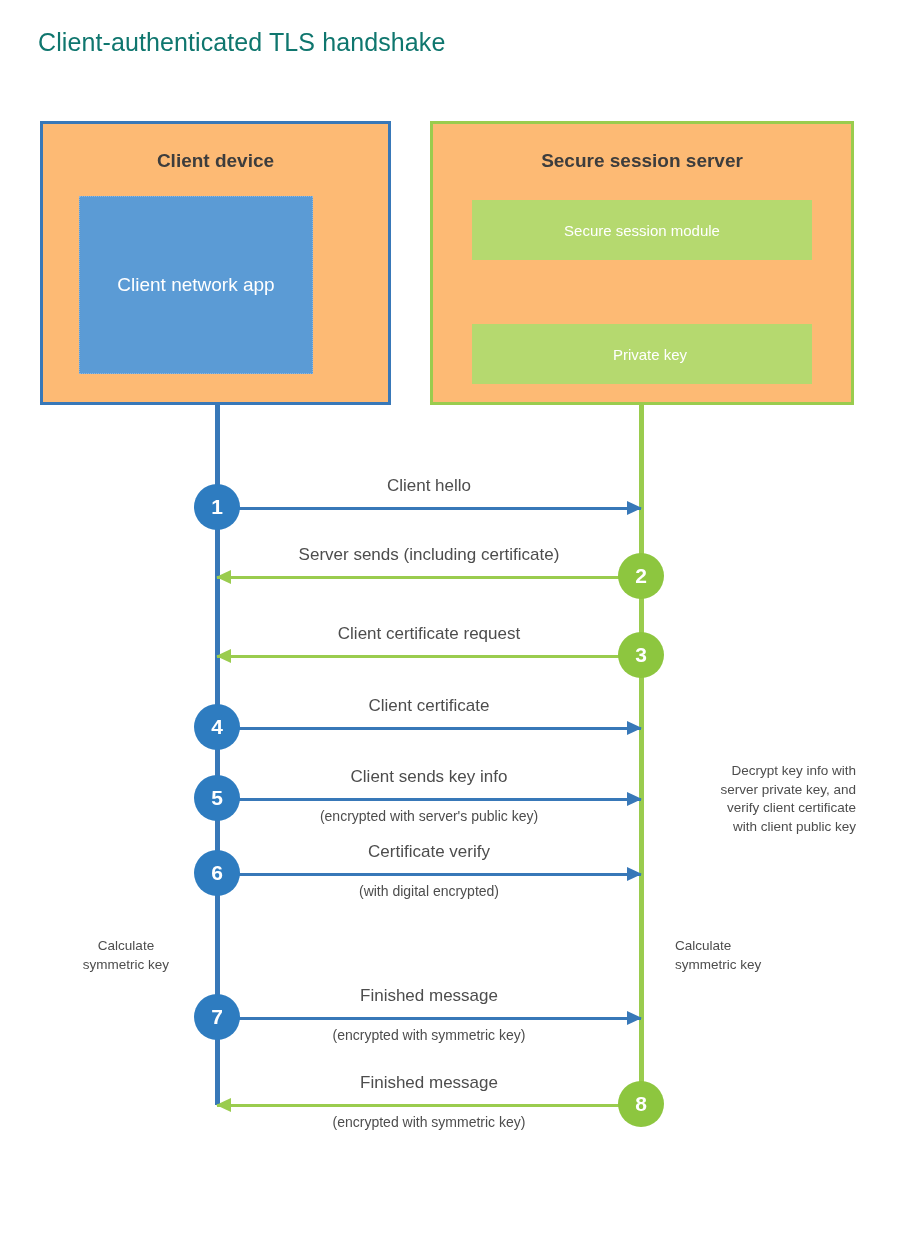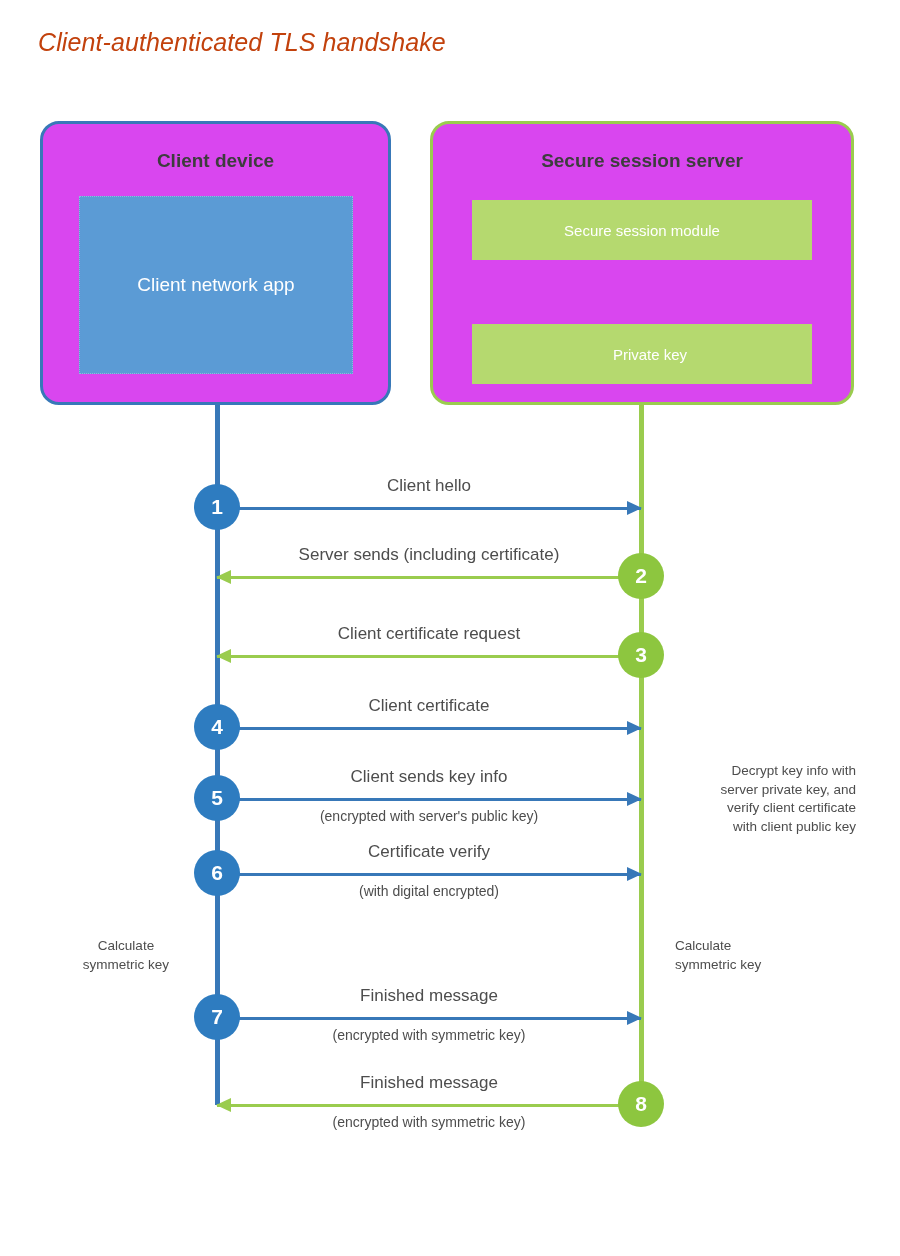--- a/index.html
+++ b/index.html
@@ -14,31 +14,29 @@
     color: #4a4a4a;
     overflow: hidden;
   }
 
   
   #diagram-title {
     position: absolute;
     left: 38px; top: 28px;
     font-size: 25px;
     font-weight: 400;
-    color: #c2410c;
+    color: #0f766e;
     letter-spacing: 0.1px;
     white-space: nowrap;
-    font-style: italic;
   }
 
   
   .entity-box {
     position: absolute;
-    background: #d946ef;
-    border-radius: 19px;
+    background: #fdba74;
   }
   #client-device-box {
     left: 40px; top: 121px;
     width: 351px; height: 284px;
     border: 3px solid #3878b8;
   }
   #secure-server-box {
     left: 430px; top: 121px;
     width: 424px; height: 284px;
     border: 3px solid #9acc4e;
@@ -49,21 +47,21 @@
     text-align: center;
     font-size: 19px;
     font-weight: bold;
     color: #3d3d3d;
   }
 
   
   #client-network-app {
     position: absolute;
     left: 36px; top: 72px;
-    width: 274px; height: 178px;
+    width: 234px; height: 178px;
     background: #5b9bd5;
     border: 1px dotted #8fb7dd;
     color: #ffffff;
     font-size: 19px;
     display: flex;
     align-items: center;
     justify-content: center;
     text-align: center;
     line-height: 1.28;
     padding: 0 10px;

